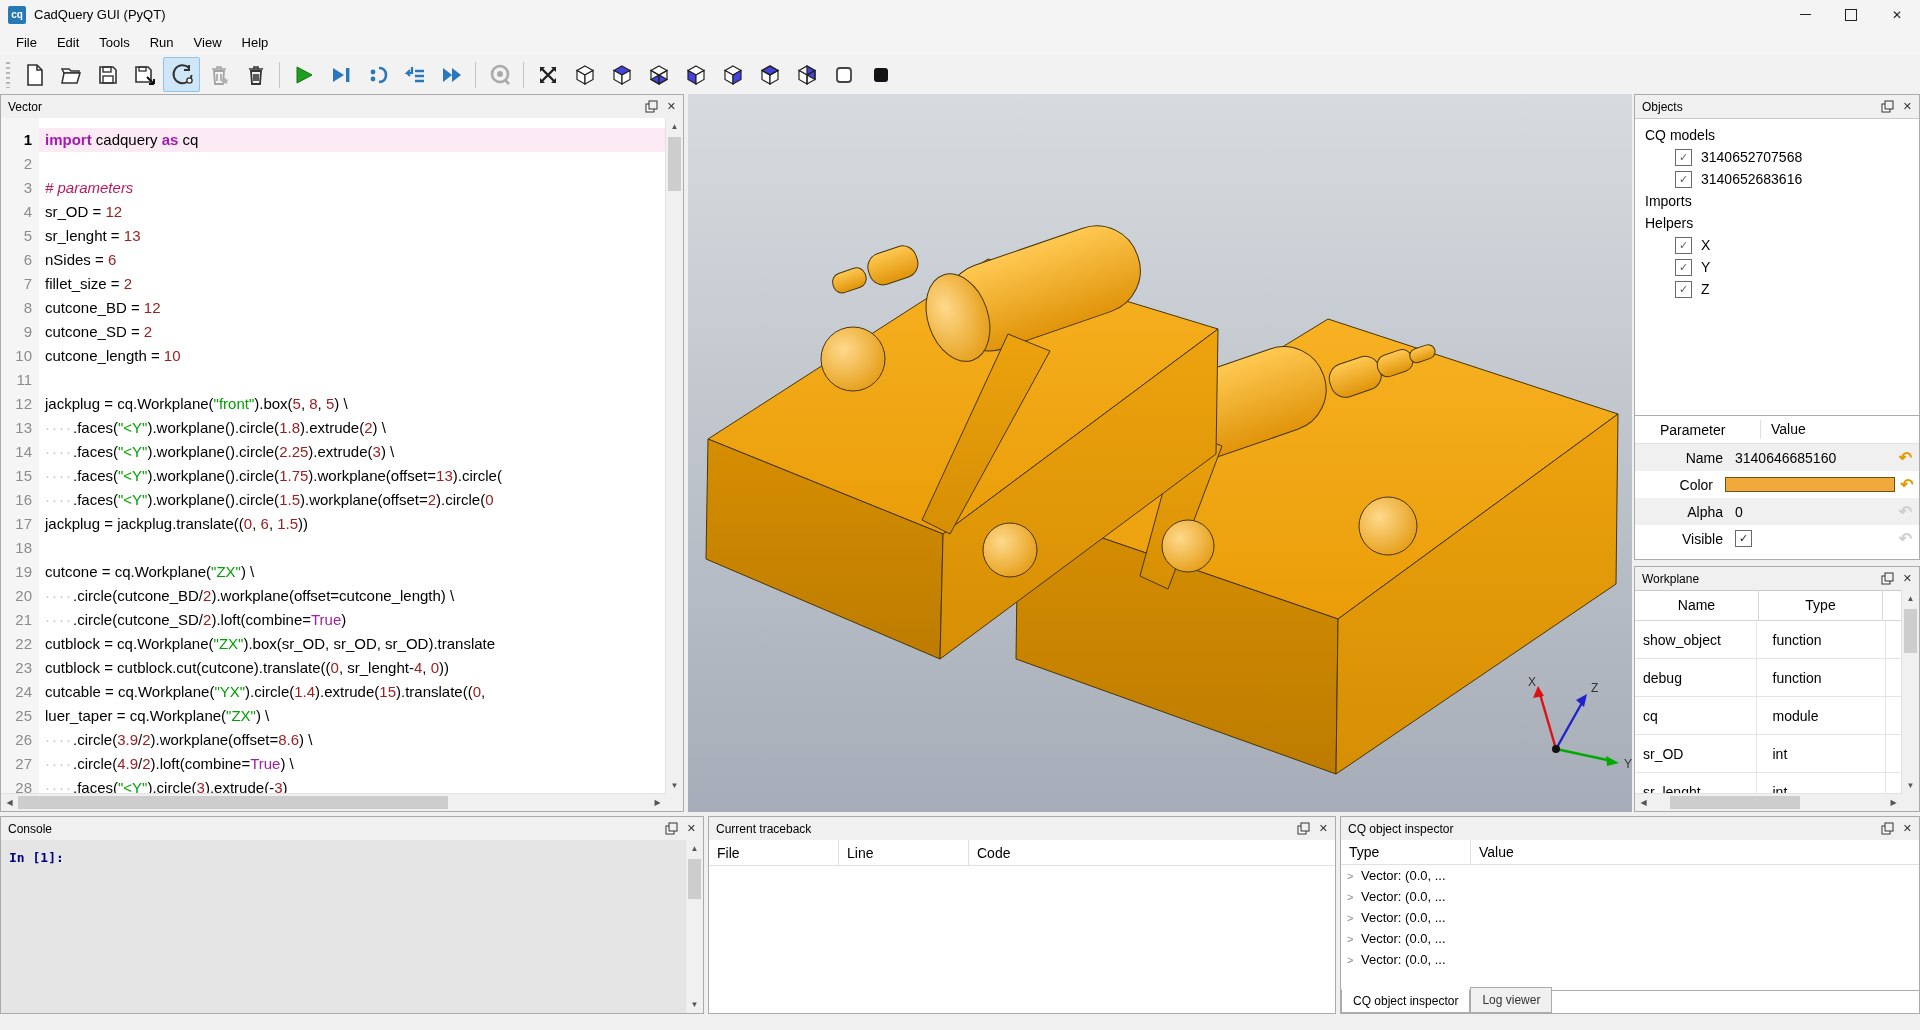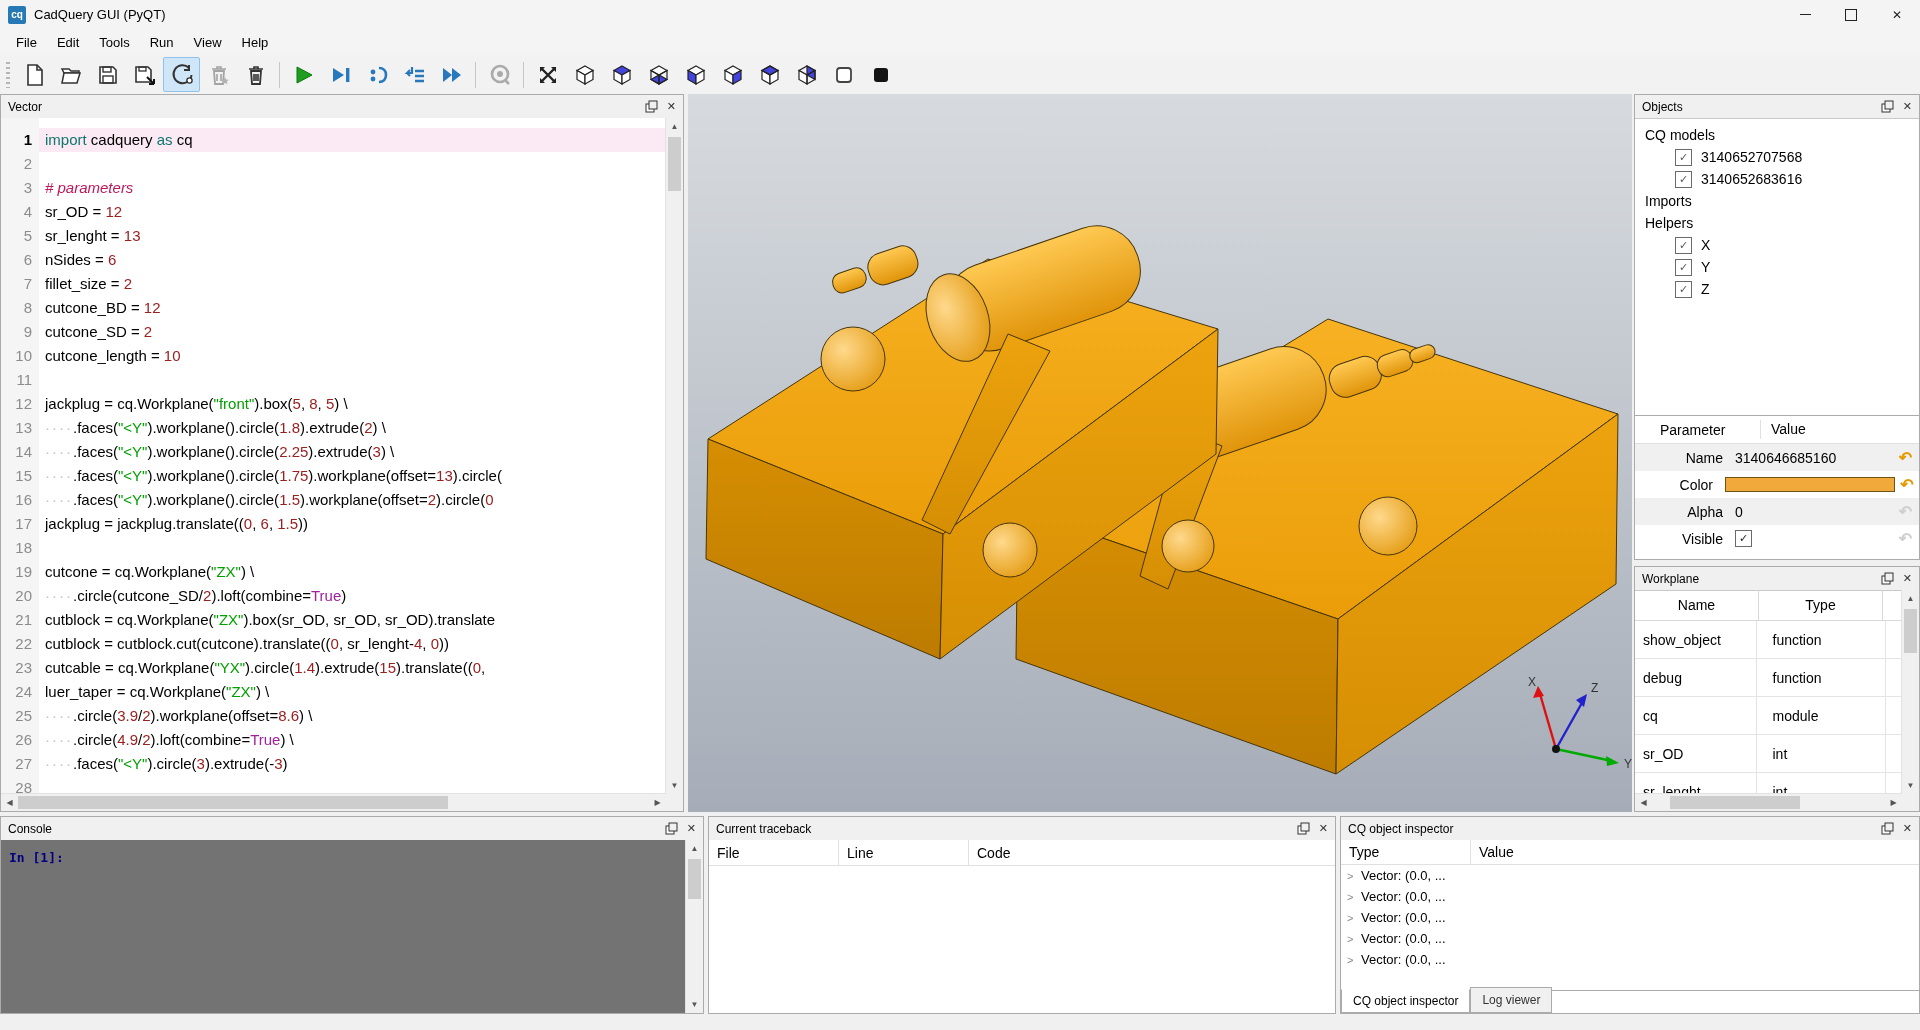--- a/index.html
+++ b/index.html
@@ -29,21 +29,21 @@
   .dicons{margin-left:auto;display:flex;gap:9px;align-items:center;color:#333;}
   .close-ic{font-size:11px;line-height:1;}
   
   .edbody{position:absolute;top:23px;left:0;right:0;bottom:17px;background:#fff;overflow:hidden;display:flex;}
   .gutter{width:38px;background:#f5f5f5;text-align:right;padding-top:10px;flex:none;}
   .ln{height:24px;line-height:24px;font-size:15px;color:#8c8c8c;padding-right:7px;}
   .ln.hl{color:#000;font-weight:bold;}
   .codecol{flex:1;padding-top:10px;overflow:hidden;}
   .cl{height:24px;line-height:24px;font-size:15px;white-space:pre;padding-left:6px;}
   .cl.hl{background:#fbeaf4;}
-  .kw{color:#0f766e;} .str{color:#00a000;} .num{color:#9b2020;} .com{color:#be185d;font-style:italic;}
+  .kw{color:#a21caf;font-weight:bold;} .str{color:#00a000;} .num{color:#9b2020;} .com{color:#be185d;font-style:italic;}
   .const{color:#a020a0;} .ws{color:#c4c4c4;letter-spacing:2px;}
   
   .vsb{position:absolute;top:23px;right:0;width:17px;bottom:17px;background:#f0f0f0;border-left:1px solid #e2e2e2;}
   .hsb{position:absolute;left:0;right:17px;bottom:0;height:17px;background:#f0f0f0;border-top:1px solid #e2e2e2;display:flex;align-items:center;}
   .sarr{width:17px;height:17px;display:flex;align-items:center;justify-content:center;font-size:8px;color:#555;flex:none;}
   .vthumb{position:absolute;left:2px;right:2px;background:#cdcdcd;}
   .hthumb{height:13px;background:#cdcdcd;}
   .sbcorner{position:absolute;right:0;bottom:0;width:17px;height:17px;background:#f0f0f0;}
   
   #viewport{position:absolute;left:688px;top:94px;width:944px;height:718px;}
@@ -65,21 +65,21 @@
   .pundo.on{color:#e59a00;} .pundo.off{color:#cfcfcf;}
   .swatch{width:168px;height:13px;background:#f2a93b;border:1px solid #6b5510;}
   
   .vtable{position:absolute;top:23px;left:0;right:17px;bottom:17px;font-size:14px;overflow:hidden;}
   .vhrow{display:flex;height:30px;border-bottom:1px solid #d8d8d8;}
   .vhcell{display:flex;align-items:center;justify-content:center;border-right:1px solid #d8d8d8;box-sizing:border-box;}
   .vrow{display:flex;height:37px;border-bottom:1px solid #e4e4e4;gap:8px;}
   .vcell{display:flex;align-items:center;padding-left:8px;border-right:1px solid #e4e4e4;box-sizing:border-box;overflow:hidden;white-space:nowrap;}
   .vc1{width:124px;} .vc2{width:124px;} .vc3{flex:1;border-right:none;}
   
-  .conbody{position:absolute;top:23px;left:0;right:17px;bottom:0;background:#737373;}
+  .conbody{position:absolute;top:23px;left:0;right:17px;bottom:0;background:#e5e5e5;}
   .prompt{position:absolute;left:8px;top:10px;color:#000080;font-family:"DejaVu Sans Mono",monospace;font-size:13px;font-weight:bold;}
   
   .tbtable{position:absolute;top:23px;left:0;right:0;bottom:0;background:#fff;font-size:14px;}
   .tbhrow{display:flex;height:25px;border-bottom:1px solid #e0e0e0;}
   .tbhcell{display:flex;align-items:center;padding-left:8px;border-right:1px solid #e0e0e0;box-sizing:border-box;}
   .tc1{width:130px;} .tc2{width:130px;} .tc3{flex:1;border-right:none;}
   
   .insbody{position:absolute;top:23px;left:0;right:0;height:150px;background:#fff;font-size:13px;border-bottom:1px solid #ababab;overflow:hidden;}
   .inshead{display:flex;height:24px;border-bottom:1px solid #e0e0e0;font-size:14px;}
   .inshcell{display:flex;align-items:center;padding-left:8px;border-right:1px solid #e0e0e0;box-sizing:border-box;}
@@ -334,20 +334,21 @@
         <div class="cl"><span>cutcone_length = </span><span class="num">10</span></div>
         <div class="cl"></div>
         <div class="cl"><span>jackplug = cq.Workplane(</span><span class="str">"front"</span><span>).box(</span><span class="num">5</span><span>, </span><span class="num">8</span><span>, </span><span class="num">5</span><span>) \</span></div>
         <div class="cl"><span class="ws">····</span><span>.faces(</span><span class="str">"&lt;Y"</span><span>).workplane().circle(</span><span class="num">1.8</span><span>).extrude(</span><span class="num">2</span><span>) \</span></div>
         <div class="cl"><span class="ws">····</span><span>.faces(</span><span class="str">"&lt;Y"</span><span>).workplane().circle(</span><span class="num">2.25</span><span>).extrude(</span><span class="num">3</span><span>) \</span></div>
         <div class="cl"><span class="ws">····</span><span>.faces(</span><span class="str">"&lt;Y"</span><span>).workplane().circle(</span><span class="num">1.75</span><span>).workplane(offset=</span><span class="num">13</span><span>).circle(</span></div>
         <div class="cl"><span class="ws">····</span><span>.faces(</span><span class="str">"&lt;Y"</span><span>).workplane().circle(</span><span class="num">1.5</span><span>).workplane(offset=</span><span class="num">2</span><span>).circle(</span><span class="num">0</span></div>
         <div class="cl"><span>jackplug = jackplug.translate((</span><span class="num">0</span><span>, </span><span class="num">6</span><span>, </span><span class="num">1.5</span><span>))</span></div>
         <div class="cl"></div>
         <div class="cl"><span>cutcone = cq.Workplane(</span><span class="str">"ZX"</span><span>) \</span></div>
+        <div class="cl"><span class="ws">····</span><span>.circle(cutcone_BD/</span><span class="num">2</span><span>).workplane(offset=cutcone_length) \</span></div>
         <div class="cl"><span class="ws">····</span><span>.circle(cutcone_SD/</span><span class="num">2</span><span>).loft(combine=</span><span class="const">True</span><span>)</span></div>
         <div class="cl"><span>cutblock = cq.Workplane(</span><span class="str">"ZX"</span><span>).box(sr_OD, sr_OD, sr_OD).translate</span></div>
         <div class="cl"><span>cutblock = cutblock.cut(cutcone).translate((</span><span class="num">0</span><span>, sr_lenght-</span><span class="num">4</span><span>, </span><span class="num">0</span><span>))</span></div>
         <div class="cl"><span>cutcable = cq.Workplane(</span><span class="str">"YX"</span><span>).circle(</span><span class="num">1.4</span><span>).extrude(</span><span class="num">15</span><span>).translate((</span><span class="num">0</span><span>,</span></div>
         <div class="cl"><span>luer_taper = cq.Workplane(</span><span class="str">"ZX"</span><span>) \</span></div>
         <div class="cl"><span class="ws">····</span><span>.circle(</span><span class="num">3.9</span><span>/</span><span class="num">2</span><span>).workplane(offset=</span><span class="num">8.6</span><span>) \</span></div>
         <div class="cl"><span class="ws">····</span><span>.circle(</span><span class="num">4.9</span><span>/</span><span class="num">2</span><span>).loft(combine=</span><span class="const">True</span><span>) \</span></div>
         <div class="cl"><span class="ws">····</span><span>.faces(</span><span class="str">"&lt;Y"</span><span>).circle(</span><span class="num">3</span><span>).extrude(-</span><span class="num">3</span><span>)</span></div>
       </div>
   </div>

